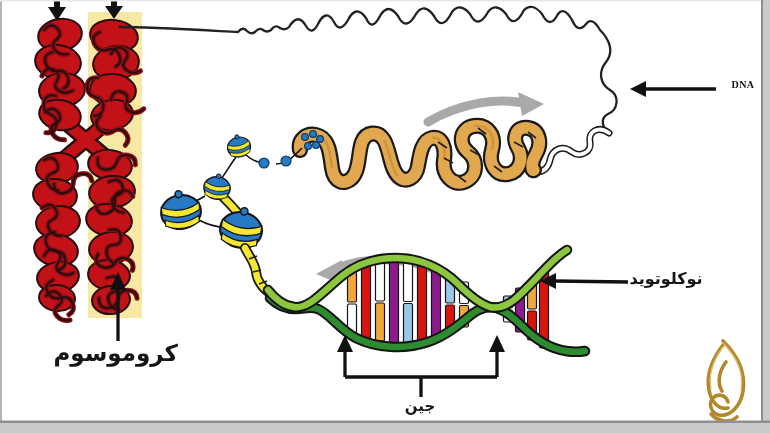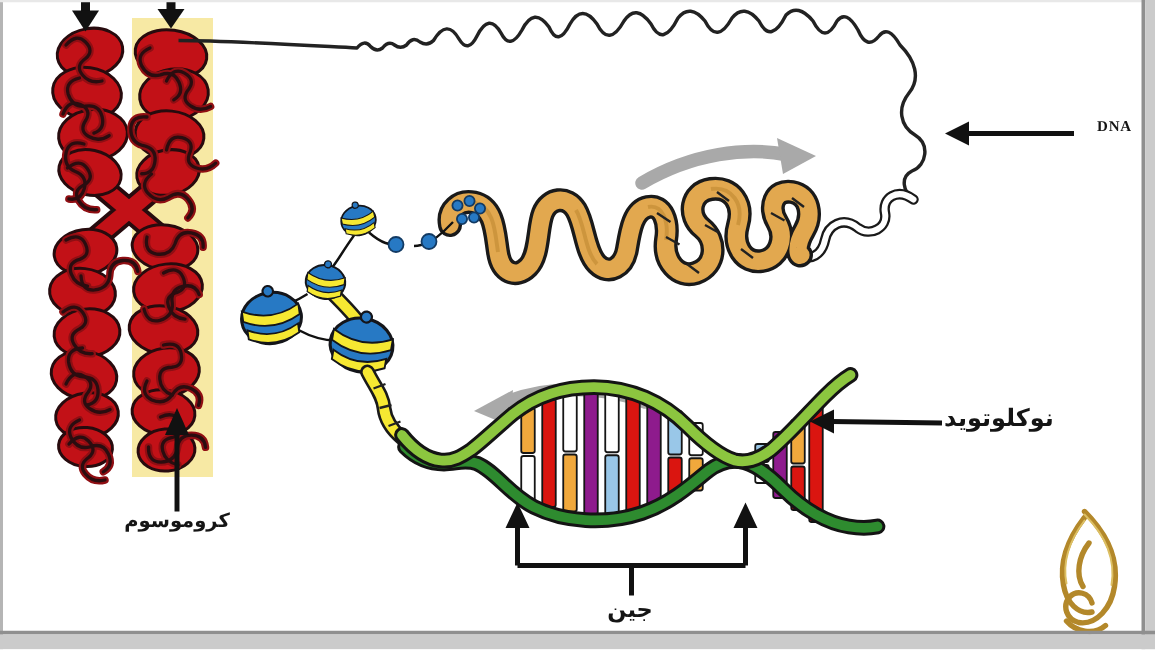--- a/index.html
+++ b/index.html
@@ -271,17 +271,17 @@
   <g>
     <rect x="0" y="0" width="2" height="433" fill="#b5b5b5"></rect>
     <rect x="0" y="0" width="770" height="1.5" fill="#e8e8e8"></rect>
     <rect x="761" y="0" width="2.5" height="433" fill="#8f8f8f"></rect>
     <rect x="763.5" y="0" width="6.5" height="433" fill="#cbcbcb"></rect>
     <rect x="0" y="420.5" width="770" height="2.5" fill="#8f8f8f"></rect>
     <rect x="0" y="423" width="770" height="10" fill="#cbcbcb"></rect>
   </g>
 </svg>
 
-<div class="lbl ar" dir="rtl" lang="ar" style="left:58px;top:341px;width:120px;font-size:13px;">كروموسوم</div>
+<div class="lbl ar" dir="rtl" lang="ar" style="left:58px;top:341px;width:120px;font-size:23px;">كروموسوم</div>
 <div class="lbl en" style="left:722px;top:80px;width:42px;font-size:10px;">DNA</div>
 <div class="lbl ar" dir="rtl" lang="ar" style="left:612px;top:271px;width:108px;font-size:16px;">نوكلوتويد</div>
 <div class="lbl ar" dir="rtl" lang="ar" style="left:372px;top:399px;width:96px;font-size:15px;">جين</div>
 </div>
 
 </body></html>

